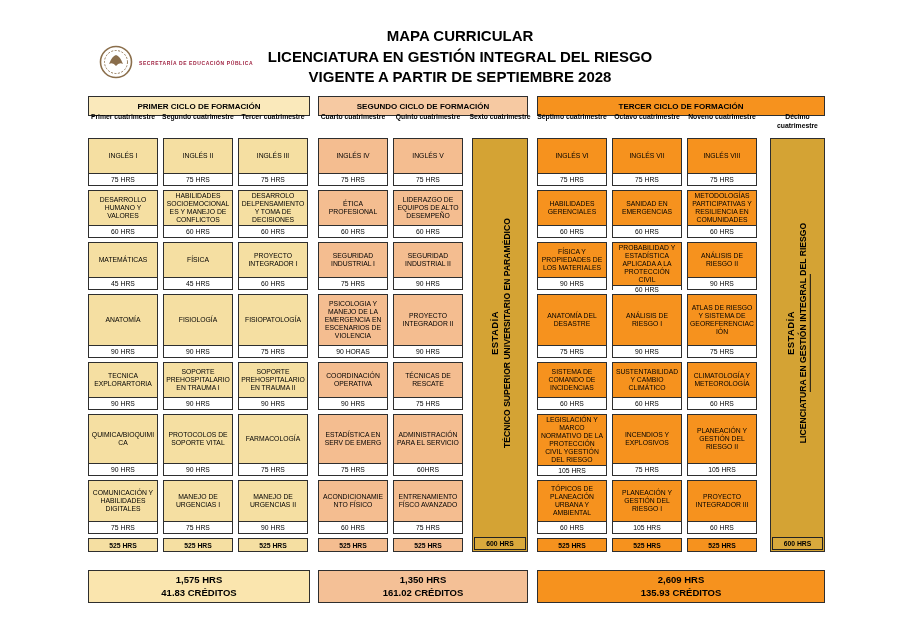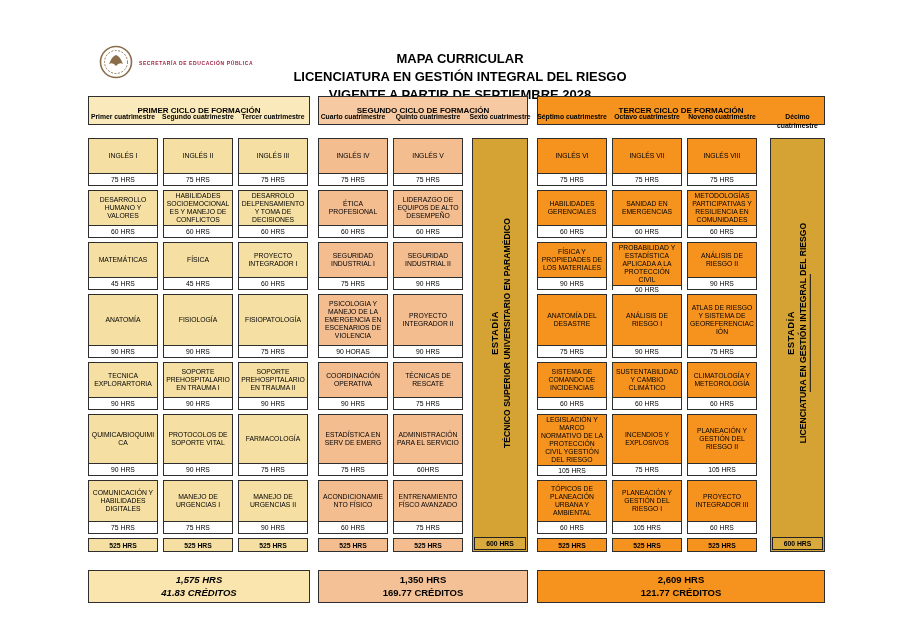--- a/index.html
+++ b/index.html
@@ -1,34 +1,34 @@
 <!DOCTYPE html>
 <html><head>
 <meta charset="utf-8">
 <style>
   * { margin:0; padding:0; box-sizing:border-box; }
   body { background:#ffffff; font-family:"Liberation Sans", sans-serif; color:#000; }
   .page { position:relative; width:912px; height:633px; background:#fff; overflow:hidden; }
 
   
   .title-block { position:absolute; left:230px; top:26px; width:460px; text-align:center;
-                 font-weight:bold; font-size:13px; line-height:1.38;margin-top:24px; }
+                 font-weight:bold; font-size:15px; line-height:1.38; }
   .sep-logo { position:absolute; left:98px; top:44px; display:flex; align-items:center; gap:5px; }
   .sep-text  { display:flex; flex-direction:column; }
   .sep-wordmark { font-family:"Liberation Serif", serif; font-weight:bold; font-size:21px;
                   letter-spacing:.5px; }
   .sep-caption  { font-size:5px; letter-spacing:.6px; margin-top:1px; font-weight:bold; }
   .utp-logo { position:absolute; left:700px; top:44px; width:120px; text-align:center; }
   .utp-wordmark { position:relative; display:inline-block; font-size:29px; font-weight:bold;
                   font-style:italic; letter-spacing:-2px; line-height:1; }
   .utp-y { position:absolute; left:54%; bottom:2px; font-size:9px; font-style:normal; letter-spacing:0; }
   .utp-caption { font-size:4.6px; line-height:1.35; font-weight:bold; margin-top:1px; }
 
   
-  .cycle-header { position:absolute; top:96px; height:29px; border:1.5px solid #2e2e2e;
+  .cycle-header { position:absolute; top:96px; height:20px; border:1.5px solid #2e2e2e;
                   display:flex; align-items:center; justify-content:center;
                   font-size:8px; font-weight:bold; }
   #cyc1 { left:88px;  width:222px; }
   #cyc2 { left:318px; width:210px; }
   #cyc3 { left:537px; width:288px; }
 
   
   .col-header { position:absolute; text-align:center; font-weight:bold; font-size:6.8px;
                 line-height:1.3; }
   .cell { position:absolute; border:1.4px solid #2e2e2e; display:flex; flex-direction:column;
@@ -337,26 +337,26 @@
       <div class="est-bar" style="left: 770px; top: 138px; width: 55px; height: 414px; background: rgb(212, 163, 52);">
         <div class="est-text" style="width: 374px;">
           <div class="est-line1">ESTADÍA</div>
           <div class="est-line2">LICENCIATURA EN  GESTIÓN INTEGRAL DEL RIESGO</div>
           <div class="est-underline"></div>
         </div>
         <div class="est-chip" style="background: rgb(217, 169, 60);">600 HRS</div>
       </div>
     </div>
 
-  <div id="sum1" class="summary" style="background: rgb(250, 229, 174); font-style: italic;">
+  <div id="sum1" class="summary" style="background: rgb(250, 229, 174);">
     <div>1,575 HRS</div>
     <div>41.83 CRÉDITOS</div>
   </div>
   <div id="sum2" class="summary" style="background: rgb(244, 192, 150);">
     <div>1,350 HRS</div>
-    <div>169.77 CRÉDITOS</div>
+    <div>161.02 CRÉDITOS</div>
   </div>
   <div id="sum3" class="summary" style="background: rgb(246, 146, 30);">
     <div>2,609 HRS</div>
-    <div>121.77 CRÉDITOS</div>
+    <div>135.93 CRÉDITOS</div>
   </div>
 
 </div>
 
 </body></html>

